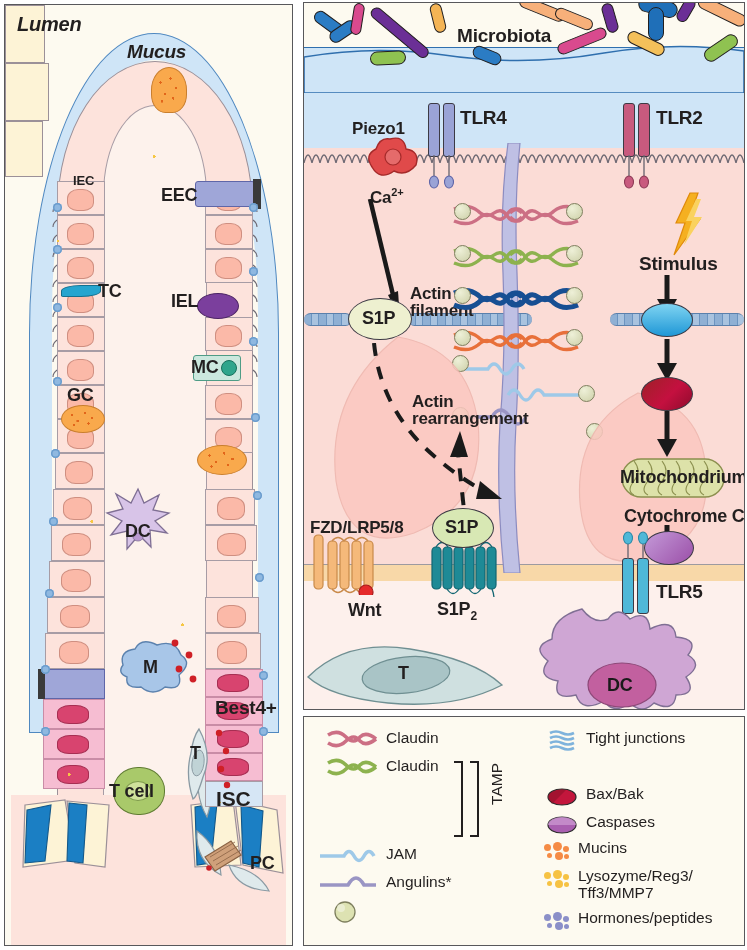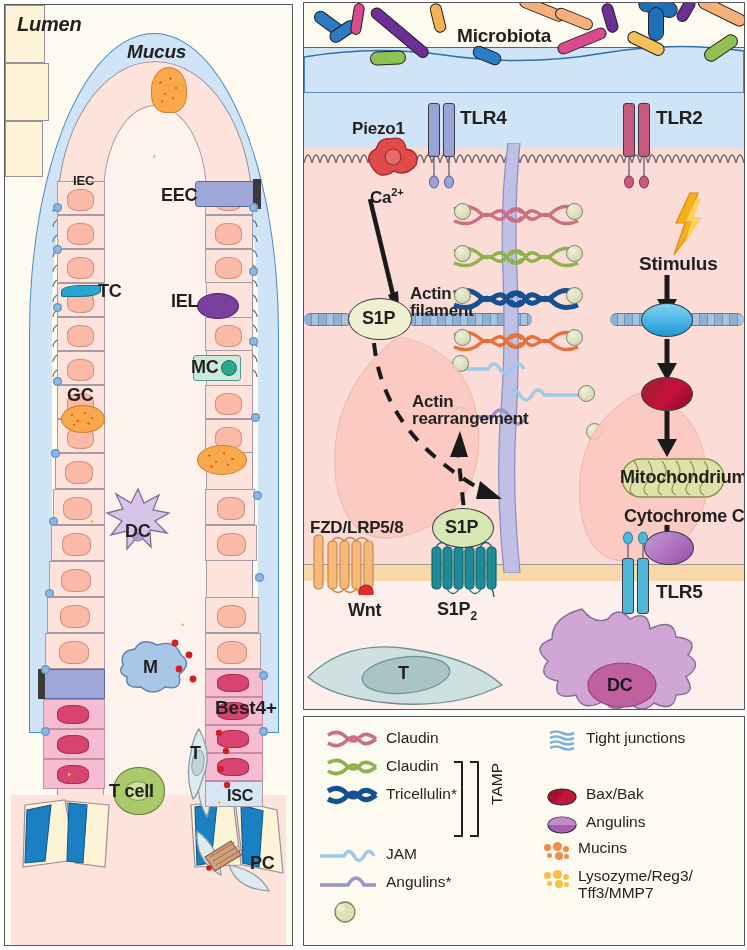--- a/index.html
+++ b/index.html
@@ -409,21 +409,21 @@
   <span class="lbl" style="left:156px; top:180px; font-size:18px;">EEC</span>
   <span class="lbl" style="left:93px;  top:276px; font-size:18px;">TC</span>
   <span class="lbl" style="left:166px; top:286px; font-size:18px;">IEL</span>
   <span class="lbl" style="left:186px; top:352px; font-size:18px;">MC</span>
   <span class="lbl" style="left:62px;  top:380px; font-size:18px;">GC</span>
   <span class="lbl" style="left:120px; top:516px; font-size:18px;">DC</span>
   <span class="lbl" style="left:138px; top:652px; font-size:18px;">M</span>
   <span class="lbl" style="left:104px; top:776px; font-size:18px;">T cell</span>
   <span class="lbl" style="left:185px; top:738px; font-size:18px;">T</span>
   <span class="lbl" style="left:210px; top:692px; font-size:19px;">Best4+</span>
-  <span class="lbl" style="left:211px; top:782px; font-size:16px;margin-left:11px;">ISC</span>
+  <span class="lbl" style="left:211px; top:782px; font-size:21px;">ISC</span>
   <span class="lbl" style="left:245px; top:848px; font-size:18px;">PC</span>
 </div>
 
 <div class="panel" id="panel-right">
 
   <div id="microbiota-zone"></div>
   <div id="mucus-blue"></div>
   <div id="cell-cyto"></div>
   <div id="basement"></div>
   <div id="lamina-right"></div>
@@ -702,29 +702,20 @@
       <div class="lg-row" style="left:22px; top:40px;">
         <span class="lg-ico">
           <svg width="52" height="20">
             <path d="M2 6 q10 -6 18 2 q8 8 14 0 q6 -6 16 2" stroke="#8db24e" stroke-width="3.6" fill="none"></path>
             <path d="M2 14 q10 6 18 -2 q8 -8 14 0 q6 6 16 -2" stroke="#8db24e" stroke-width="3.6" fill="none"></path>
           </svg>
         </span>
         <span class="lg-text">Claudin</span>
       </div>
 
-      <div class="lg-row" style="left:22px; top:68px;">
-        <span class="lg-ico">
-          <svg width="52" height="20">
-            <path d="M2 6 q10 -6 18 2 q8 8 14 0 q6 -6 16 2" stroke="#174f93" stroke-width="5" fill="none"></path>
-            <path d="M2 14 q10 6 18 -2 q8 -8 14 0 q6 6 16 -2" stroke="#174f93" stroke-width="5" fill="none"></path>
-          </svg>
-        </span>
-        <span class="lg-text">Tricellulin*</span>
-      </div>
 
 
       <div class="bracket" style="left:150px; top:44px; height:76px;"></div>
 
       <div class="bracket" style="left:166px; top:44px; height:76px;"></div>
       <span id="tamp-label" style="left:auto; right:34px; top:46px;">TAMP</span>
 
       <div class="lg-row" style="left:14px; top:128px;">
         <span class="lg-ico">
           <svg width="60" height="18">
@@ -780,21 +771,21 @@
         <span class="lg-text">Bax/Bak</span>
       </div>
 
       <div class="lg-row" style="left:24px; top:96px;">
         <span class="lg-ico" style="margin-top:3px">
           <svg width="32" height="18">
             <ellipse cx="16" cy="9" rx="14" ry="8" fill="#a95fb0" stroke="#2a2a2a" stroke-width="1.2"></ellipse>
             <path d="M2 9 a14 8 0 0 1 28 0 Z" fill="#cf9dd4" opacity="0.7"></path>
           </svg>
         </span>
-        <span class="lg-text">Angulins</span>
+        <span class="lg-text">Caspases</span>
       </div>
 
       <div class="lg-row" style="left:22px; top:122px;">
         <span class="lg-ico dotcluster" style="margin-top:3px">
           <i style="left:0px;  top:2px;  width:7px;  height:7px;  background:#f58b45;"></i>
           <i style="left:9px;  top:0px;  width:9px;  height:9px;  background:#f58b45;"></i>
           <i style="left:19px; top:4px;  width:6px;  height:6px;  background:#f58b45;"></i>
           <i style="left:3px;  top:11px; width:5px;  height:5px;  background:#f58b45;"></i>
           <i style="left:11px; top:10px; width:8px;  height:8px;  background:#f58b45;"></i>
           <i style="left:20px; top:12px; width:5px;  height:5px;  background:#f58b45;"></i>
@@ -808,17 +799,28 @@
           <i style="left:9px;  top:0px;  width:9px;  height:9px;  background:#f6c243;"></i>
           <i style="left:19px; top:4px;  width:6px;  height:6px;  background:#f6c243;"></i>
           <i style="left:3px;  top:11px; width:5px;  height:5px;  background:#f6c243;"></i>
           <i style="left:11px; top:10px; width:8px;  height:8px;  background:#f6c243;"></i>
           <i style="left:20px; top:12px; width:5px;  height:5px;  background:#f6c243;"></i>
         </span>
         <span class="lg-text">Lysozyme/Reg3/
 Tff3/MMP7</span>
       </div>
 
+      <div class="lg-row" style="left:22px; top:192px;">
+        <span class="lg-ico dotcluster" style="margin-top:3px">
+          <i style="left:0px;  top:2px;  width:7px;  height:7px;  background:#8b8fc8;"></i>
+          <i style="left:9px;  top:0px;  width:9px;  height:9px;  background:#8b8fc8;"></i>
+          <i style="left:19px; top:4px;  width:6px;  height:6px;  background:#8b8fc8;"></i>
+          <i style="left:3px;  top:11px; width:5px;  height:5px;  background:#8b8fc8;"></i>
+          <i style="left:11px; top:10px; width:8px;  height:8px;  background:#8b8fc8;"></i>
+          <i style="left:20px; top:12px; width:5px;  height:5px;  background:#8b8fc8;"></i>
+        </span>
+        <span class="lg-text">Hormones/peptides</span>
+      </div>
     </div>
   </div>
 </div>
 
 </div>
 
 </body></html>

